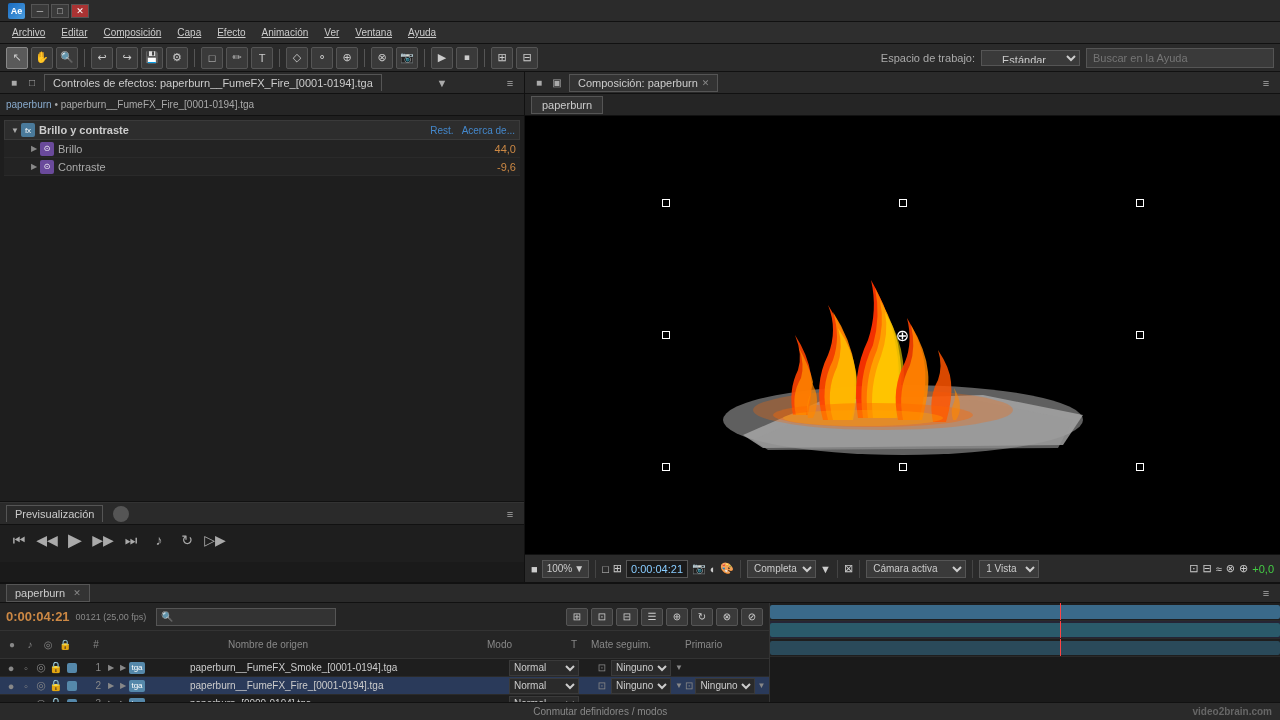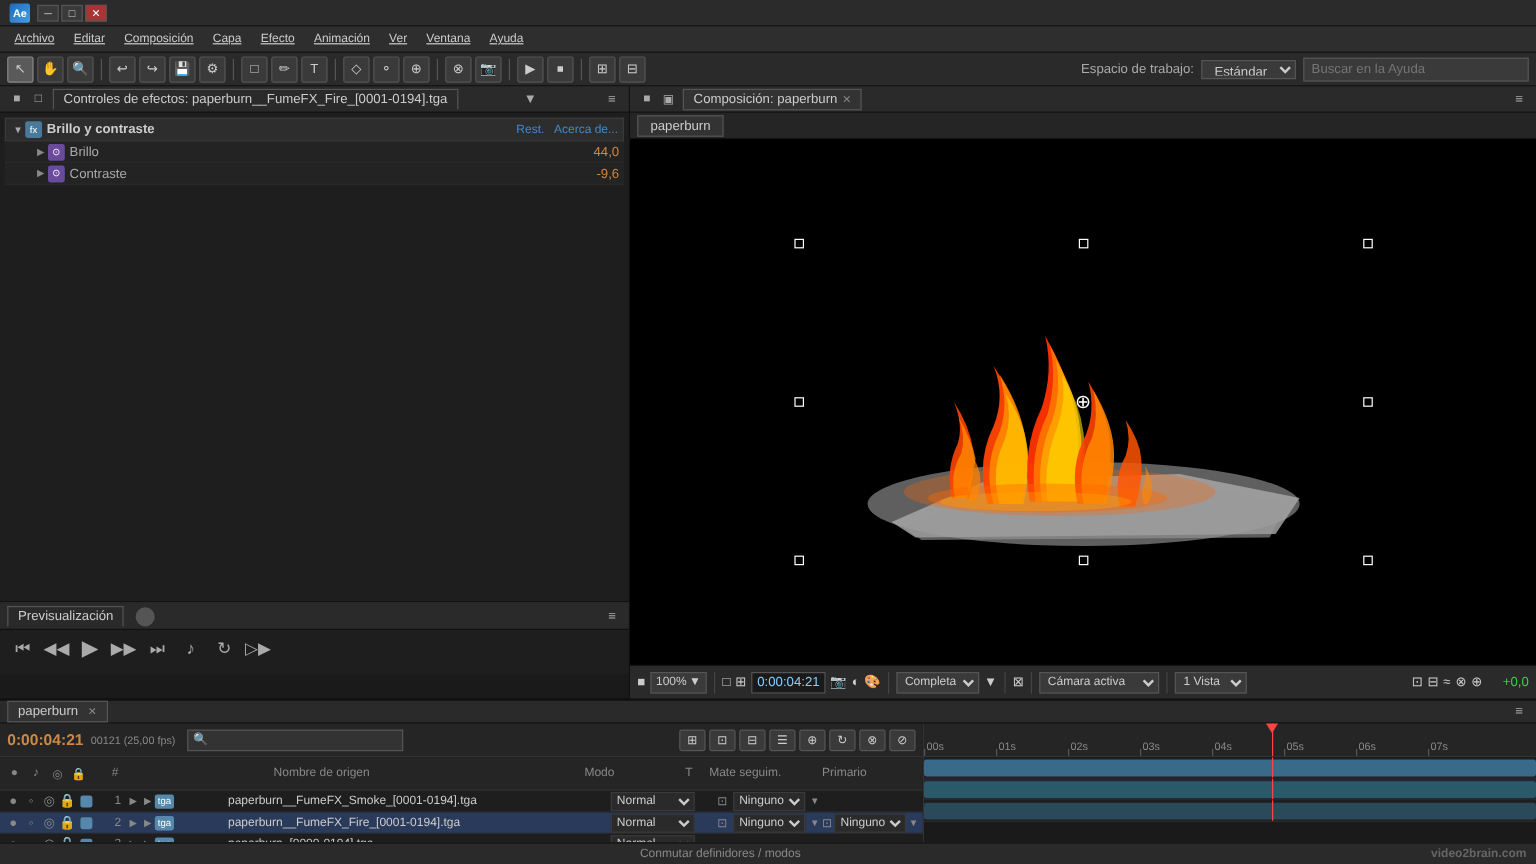--- a/index.html
+++ b/index.html
@@ -111,21 +111,21 @@
       align-items: center;
       margin-left: auto;
       gap: 6px;
     }
     .workspace-label { color: #aaa; font-size: 11px; }
     .workspace-select {
       background: #3a3a3a;
       border: 1px solid #555;
       color: #ccc;
       font-size: 11px;
-      padding: 2px 6px;
+      padding: 2px 16px;
       height: 16px;
     }
     .search-box {
       background: #3a3a3a;
       border: 1px solid #555;
       color: #ccc;
       font-size: 11px;
       padding: 2px 6px;
       height: 20px;
       width: 188px;
@@ -488,21 +488,20 @@
       height: 18px;
       padding: 0 4px;
       display: flex;
       align-items: center;
     }
     .timecode-val { color: #88ccff; }
     .comp-spacer { flex: 1; }
     .snap-val {
       color: #44cc44;
       font-size: 11px;
-      margin-left: 13px;
     }
 
     
     #timeline {
       height: 210px;
       background: #1a1a1a;
       border-top: 2px solid #111;
       display: flex;
       flex-direction: column;
     }
@@ -885,20 +884,27 @@
           <div class="panel-icon">■</div>
           <div class="panel-icon">□</div>
         </div>
         <div class="panel-tab active">
           <span>Controles de efectos: paperburn__FumeFX_Fire_[0001-0194].tga</span>
         </div>
         <div class="dropdown-arrow">▼</div>
         <div class="panel-menu-btn">≡</div>
       </div>
 
+      <div id="effect-controls-subheader">
+        <span class="layer-path">
+          <a>paperburn</a>
+          <span> • </span>
+          <span>paperburn__FumeFX_Fire_[0001-0194].tga</span>
+        </span>
+      </div>
 
       <div id="effect-controls-content">
 
         <div class="effect-group">
           <div class="effect-group-header">
             <div class="expand-arrow">▼</div>
             <div class="effect-icon">fx</div>
             <span class="effect-name">Brillo y contraste</span>
             <span class="effect-reset">Rest.</span>
             <span class="effect-about">Acerca de...</span>
@@ -1184,42 +1190,20 @@
         <div class="layer-matte">
         </div>
         <div class="layer-primary">
         </div>
       </div>
 
     </div>
 
     <div id="timeline-tracks">
 
-      <div id="timeline-ruler">
-        <div class="ruler-tick" style="left:0px;"></div>
-        <div class="ruler-mark" style="left:2px;">00s</div>
-        <div class="ruler-tick" style="left:60px;"></div>
-        <div class="ruler-mark" style="left:62px;">01s</div>
-        <div class="ruler-tick" style="left:120px;"></div>
-        <div class="ruler-mark" style="left:122px;">02s</div>
-        <div class="ruler-tick" style="left:180px;"></div>
-        <div class="ruler-mark" style="left:182px;">03s</div>
-        <div class="ruler-tick" style="left:240px;"></div>
-        <div class="ruler-mark" style="left:242px;">04s</div>
-        <div class="ruler-tick" style="left:300px;"></div>
-        <div class="ruler-mark" style="left:302px;">05s</div>
-        <div class="ruler-tick" style="left:360px;"></div>
-        <div class="ruler-mark" style="left:362px;">06s</div>
-        <div class="ruler-tick" style="left:420px;"></div>
-        <div class="ruler-mark" style="left:422px;">07s</div>
-
-        <div class="playhead" style="left:290px;">
-          <div class="playhead-arrow"></div>
-        </div>
-      </div>
 
       <div id="track-area">
         <div class="track-row">
           <div class="track-bar" style="left:0;right:0;background:#3a6a8a;"></div>
           <div class="playhead" style="left:290px;"></div>
         </div>
         <div class="track-row" style="background:#252535;">
           <div class="track-bar" style="left:0;right:0;background:#2a5a6a;"></div>
           <div class="playhead" style="left:290px;"></div>
         </div>

